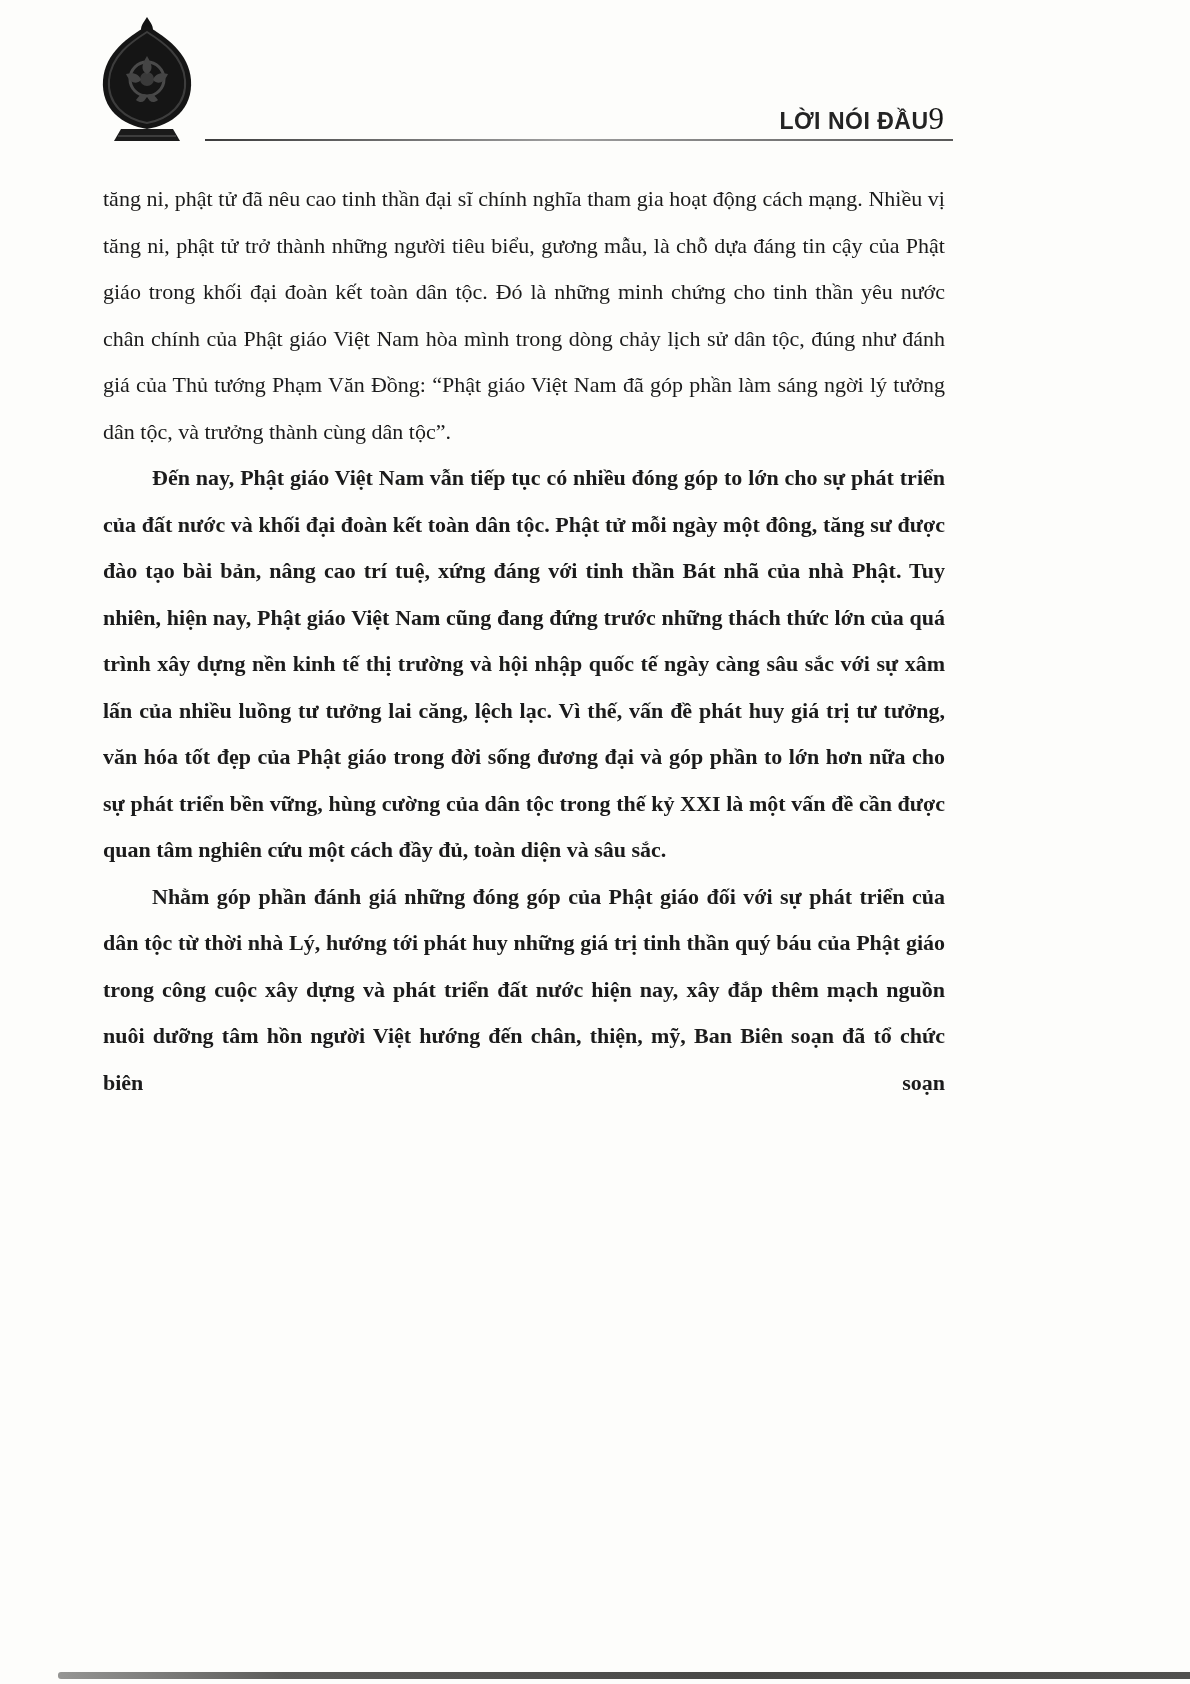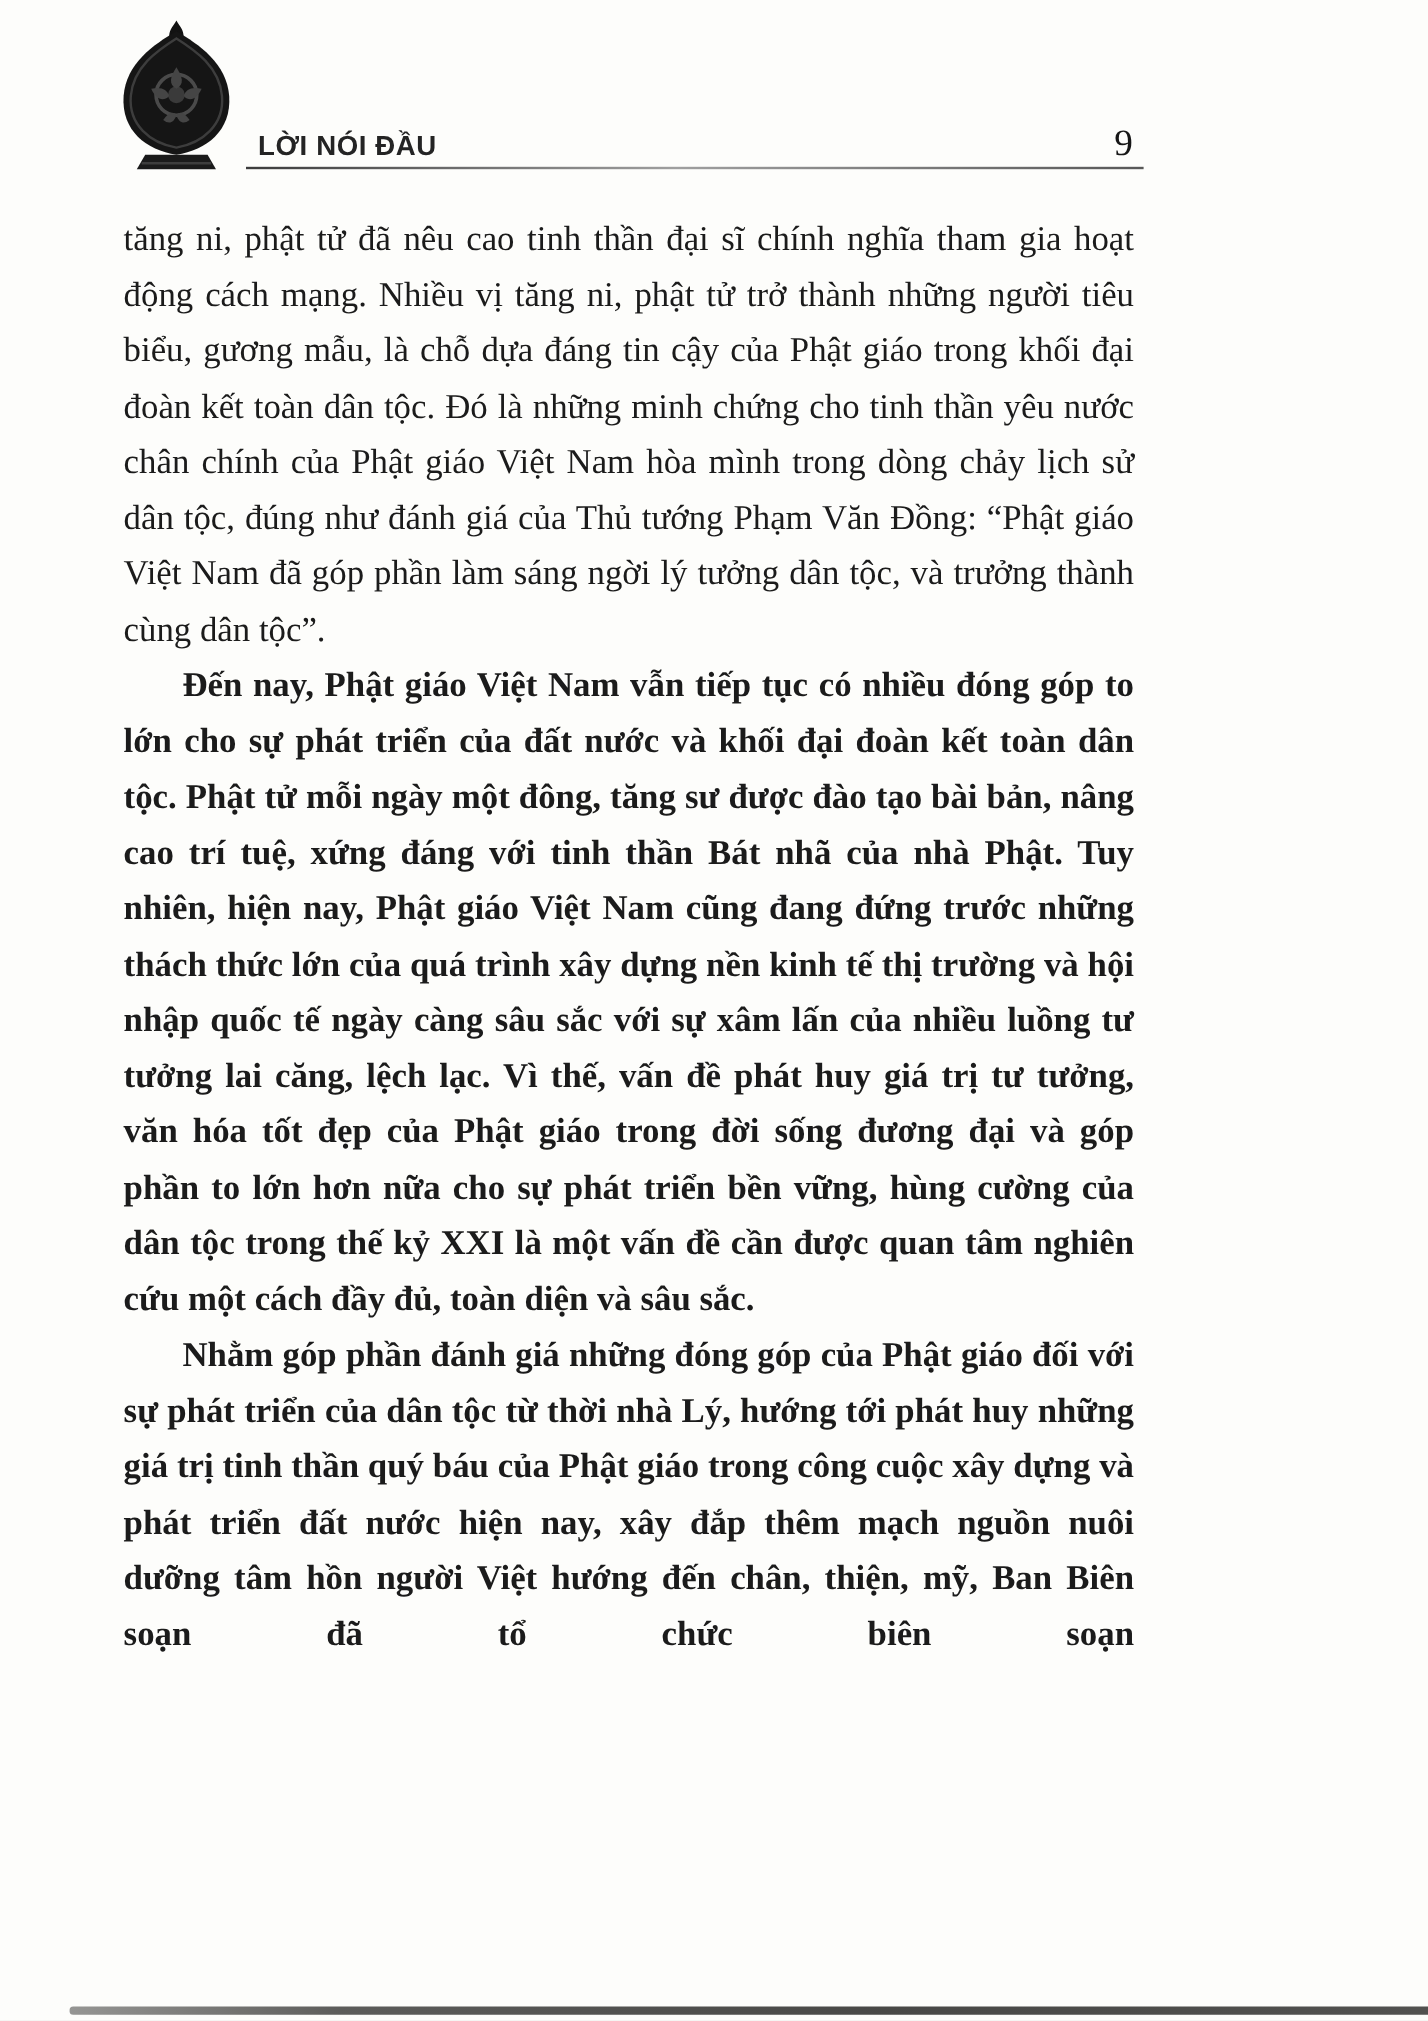--- a/index.html
+++ b/index.html
@@ -23,21 +23,21 @@
     top: 16px;
     width: 110px;
     height: 128px;
   }
   .header {
     position: absolute;
     top: 101px;
     left: 215px;
     right: 246px;
     display: flex;
-    justify-content: space-between;
+    justify-content: flex-end;
     align-items: baseline;
   }
   .header-title {
     font-family: "Liberation Sans", sans-serif;
     font-weight: bold;
     font-size: 23px;
     letter-spacing: 0.5px;
     color: #242424;
   }
   .page-number {
@@ -51,21 +51,21 @@
     left: 205px;
     width: 748px;
     height: 2px;
     background: linear-gradient(90deg, #3c3c3c, #9f9f9f 48%, #585858);
   }
   .body-text {
     position: absolute;
     top: 176px;
     left: 103px;
     width: 842px;
-    font-size: 29px;
+    font-size: 22px;
     line-height: 46.5px;
     text-align: justify;
   }
   .body-text p {
     margin: 0;
   }
   .body-text p.indent {
     text-indent: 49px;
     font-weight: bold;
   }

